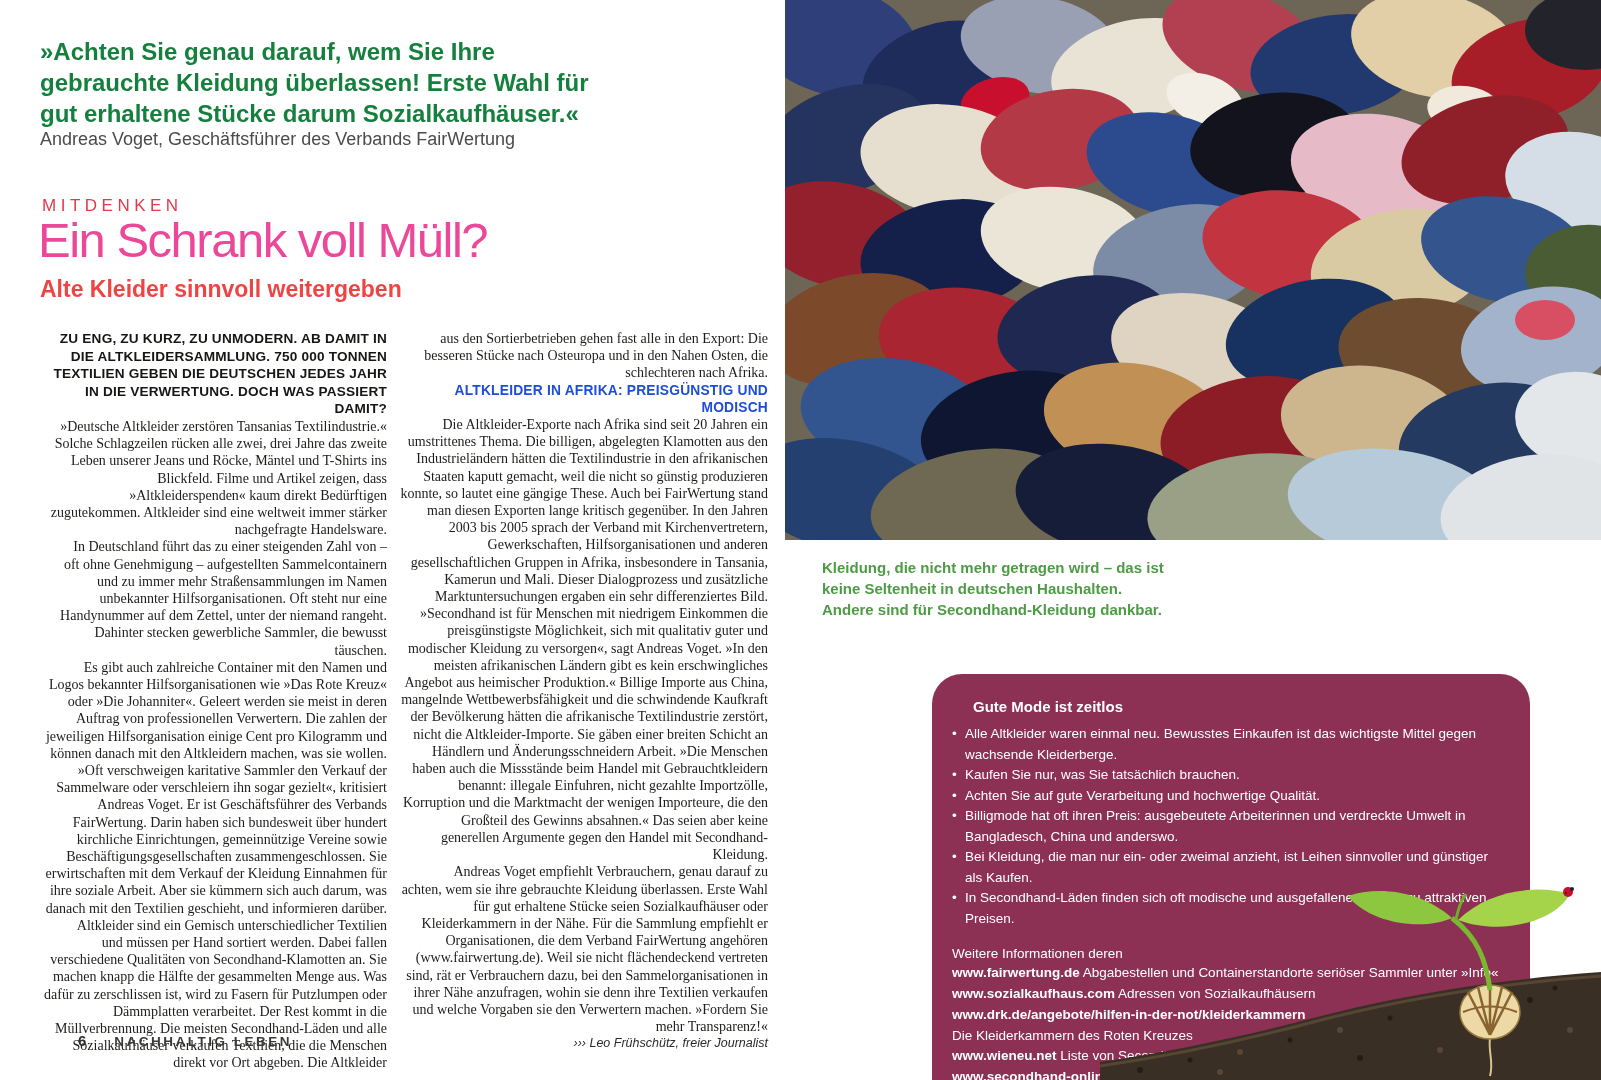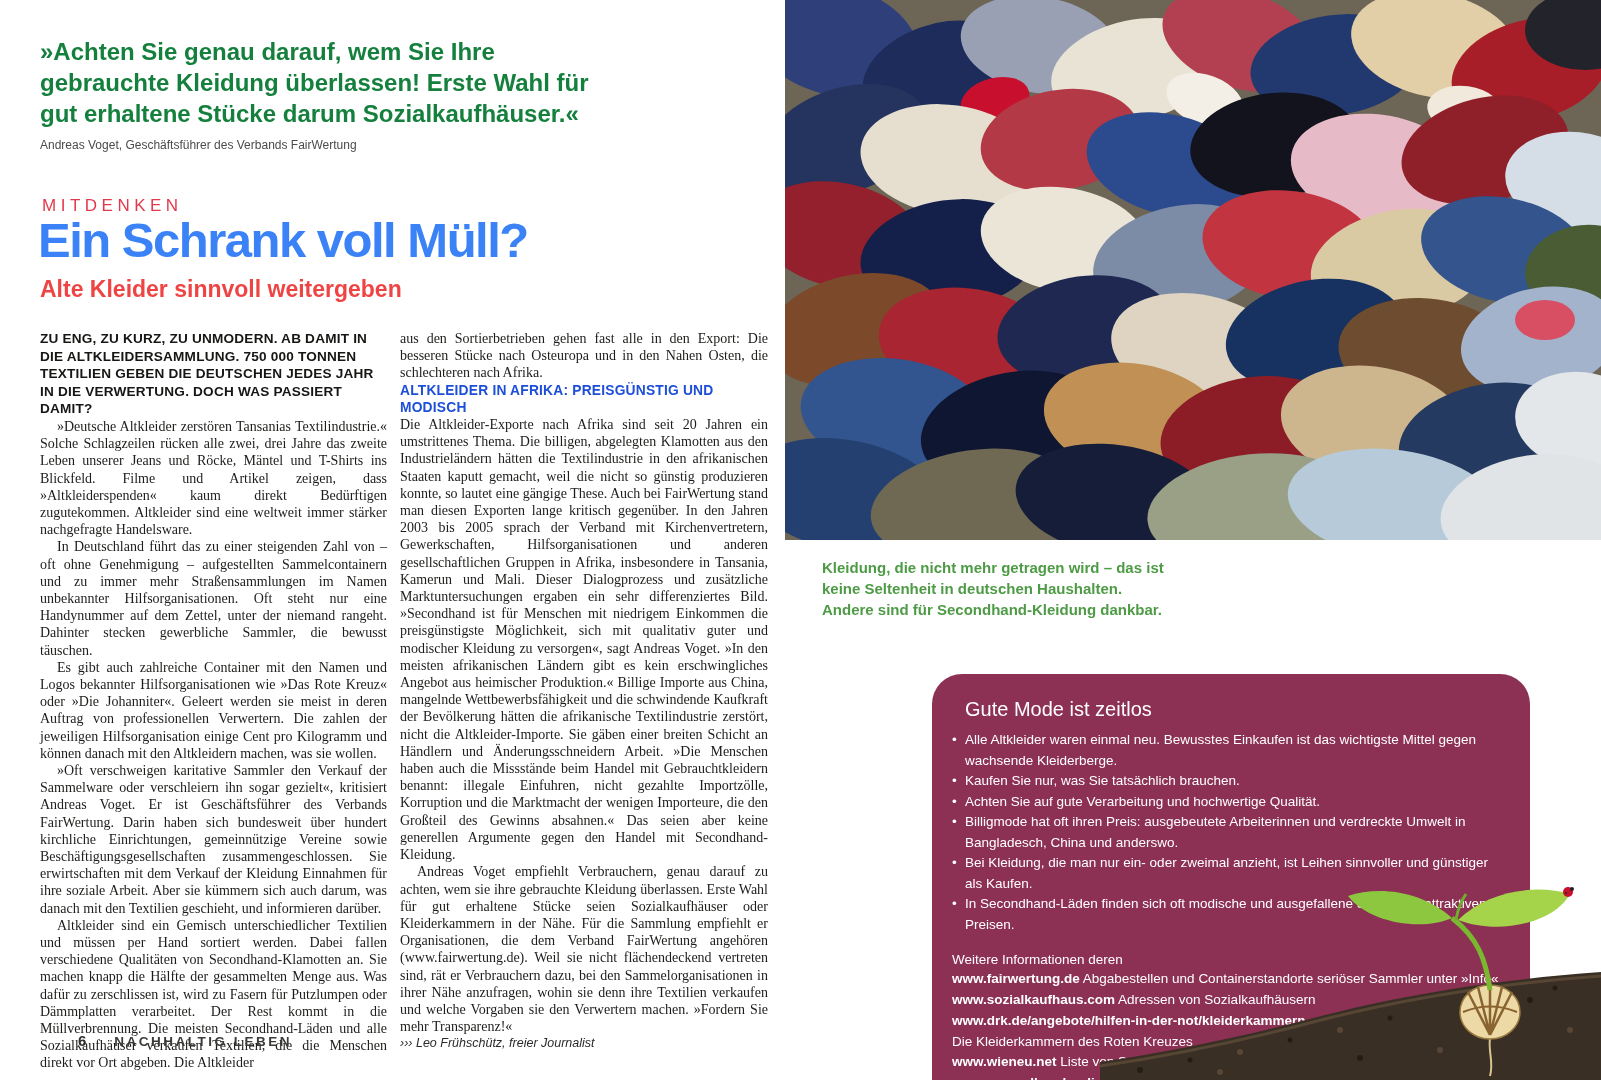--- a/index.html
+++ b/index.html
@@ -5,54 +5,54 @@
   * { box-sizing: border-box; }
   html,body { margin:0; padding:0; }
   body {
     width:1601px; height:1080px; position:relative; overflow:hidden;
     background:#ffffff; font-family:"Liberation Sans", sans-serif;
   }
 
   
   .quote-block { position:absolute; left:40px; top:36px; width:600px; }
   .quote-line { color:#15803d; font-weight:bold; font-size:24px; line-height:31px; }
-  .attribution { margin-top:9px; color:#4b4b4b; font-size:12px; }
+  .attribution { margin-top:0; color:#4b4b4b; font-size:18px; }
 
   
   .kicker { position:absolute; left:42px; top:196px; color:#e23a4d; font-size:17px; letter-spacing:4.5px; }
-  .title  { position:absolute; left:38px; top:212px; font-size:49px; font-weight:bold; letter-spacing:-1.5px;
-            color:#3b82f6; font-stretch:condensed; }
+  .title  { position:absolute; left:38px; top:212px; font-size:49px; font-weight:normal; letter-spacing:-1.5px;
+            color:#ec4899; font-stretch:condensed; }
   .subtitle { position:absolute; left:40px; top:276px; font-size:23px; font-weight:bold; color:#ef4444; }
 
   
   .col { position:absolute; top:330px; font-family:"Liberation Serif", serif;
          font-size:14px; line-height:17.2px; text-align:justify; color:#1c1c1a; }
   .col1 { left:40px;  width:347px; }
   .col2 { left:400px; width:368px; }
   .intro { font-family:"Liberation Sans", sans-serif; font-weight:bold; font-size:13.6px;
            line-height:17.6px; letter-spacing:.2px; text-align:left; margin:0 0 2px 0; color:#161614; }
-  .col p { margin:0; }
+  .col p { margin:0;text-align:right; }
   .col p.indent { text-indent:17px; }
   .subheading { font-family:"Liberation Sans", sans-serif; font-weight:bold; font-size:13.8px;
                 letter-spacing:.2px; margin:15px 0 3px 0; text-align:left; color:#1d4ed8; }
   .byline { font-family:"Liberation Sans", sans-serif; font-style:italic; font-size:12.5px;
             margin-top:4px; color:#2a2a2a; text-align:left; }
 
   
   .photo { position:absolute; left:785px; top:0; width:816px; height:540px; overflow:hidden; }
   .photo svg { display:block; width:100%; height:100%; }
 
   
   .caption { position:absolute; left:822px; top:557px; color:#4e9b45; font-weight:bold;
              font-size:15px; line-height:21px; }
 
   
   .infobox { position:absolute; left:932px; top:674px; width:598px; min-height:318px;
              background:#8c3153; border-radius:30px; color:#ffffff; padding:24px 28px 22px 20px; z-index:2; }
-  .infobox h3 { margin:0 0 9px 13px; font-size:20px; font-weight:normal; }
+  .infobox h3 { margin:0 0 9px 21px; font-size:15px; font-weight:bold; }
   .infobox ul { list-style:none; margin:0; padding:0; font-size:13.5px; line-height:1.52; }
   .infobox li { position:relative; padding-left:13px; }
   .infobox li::before { content:"\2022"; position:absolute; left:0; }
   .more-info { margin:17px 0 2px 0; font-size:13.5px; }
   .links { font-size:13.5px; line-height:1.54; }
   .links .u { font-weight:bold; }
 
   
   .sprout { position:absolute; left:1100px; top:880px; width:501px; height:200px; z-index:5; }
   .sprout svg { display:block; width:100%; height:100%; }

